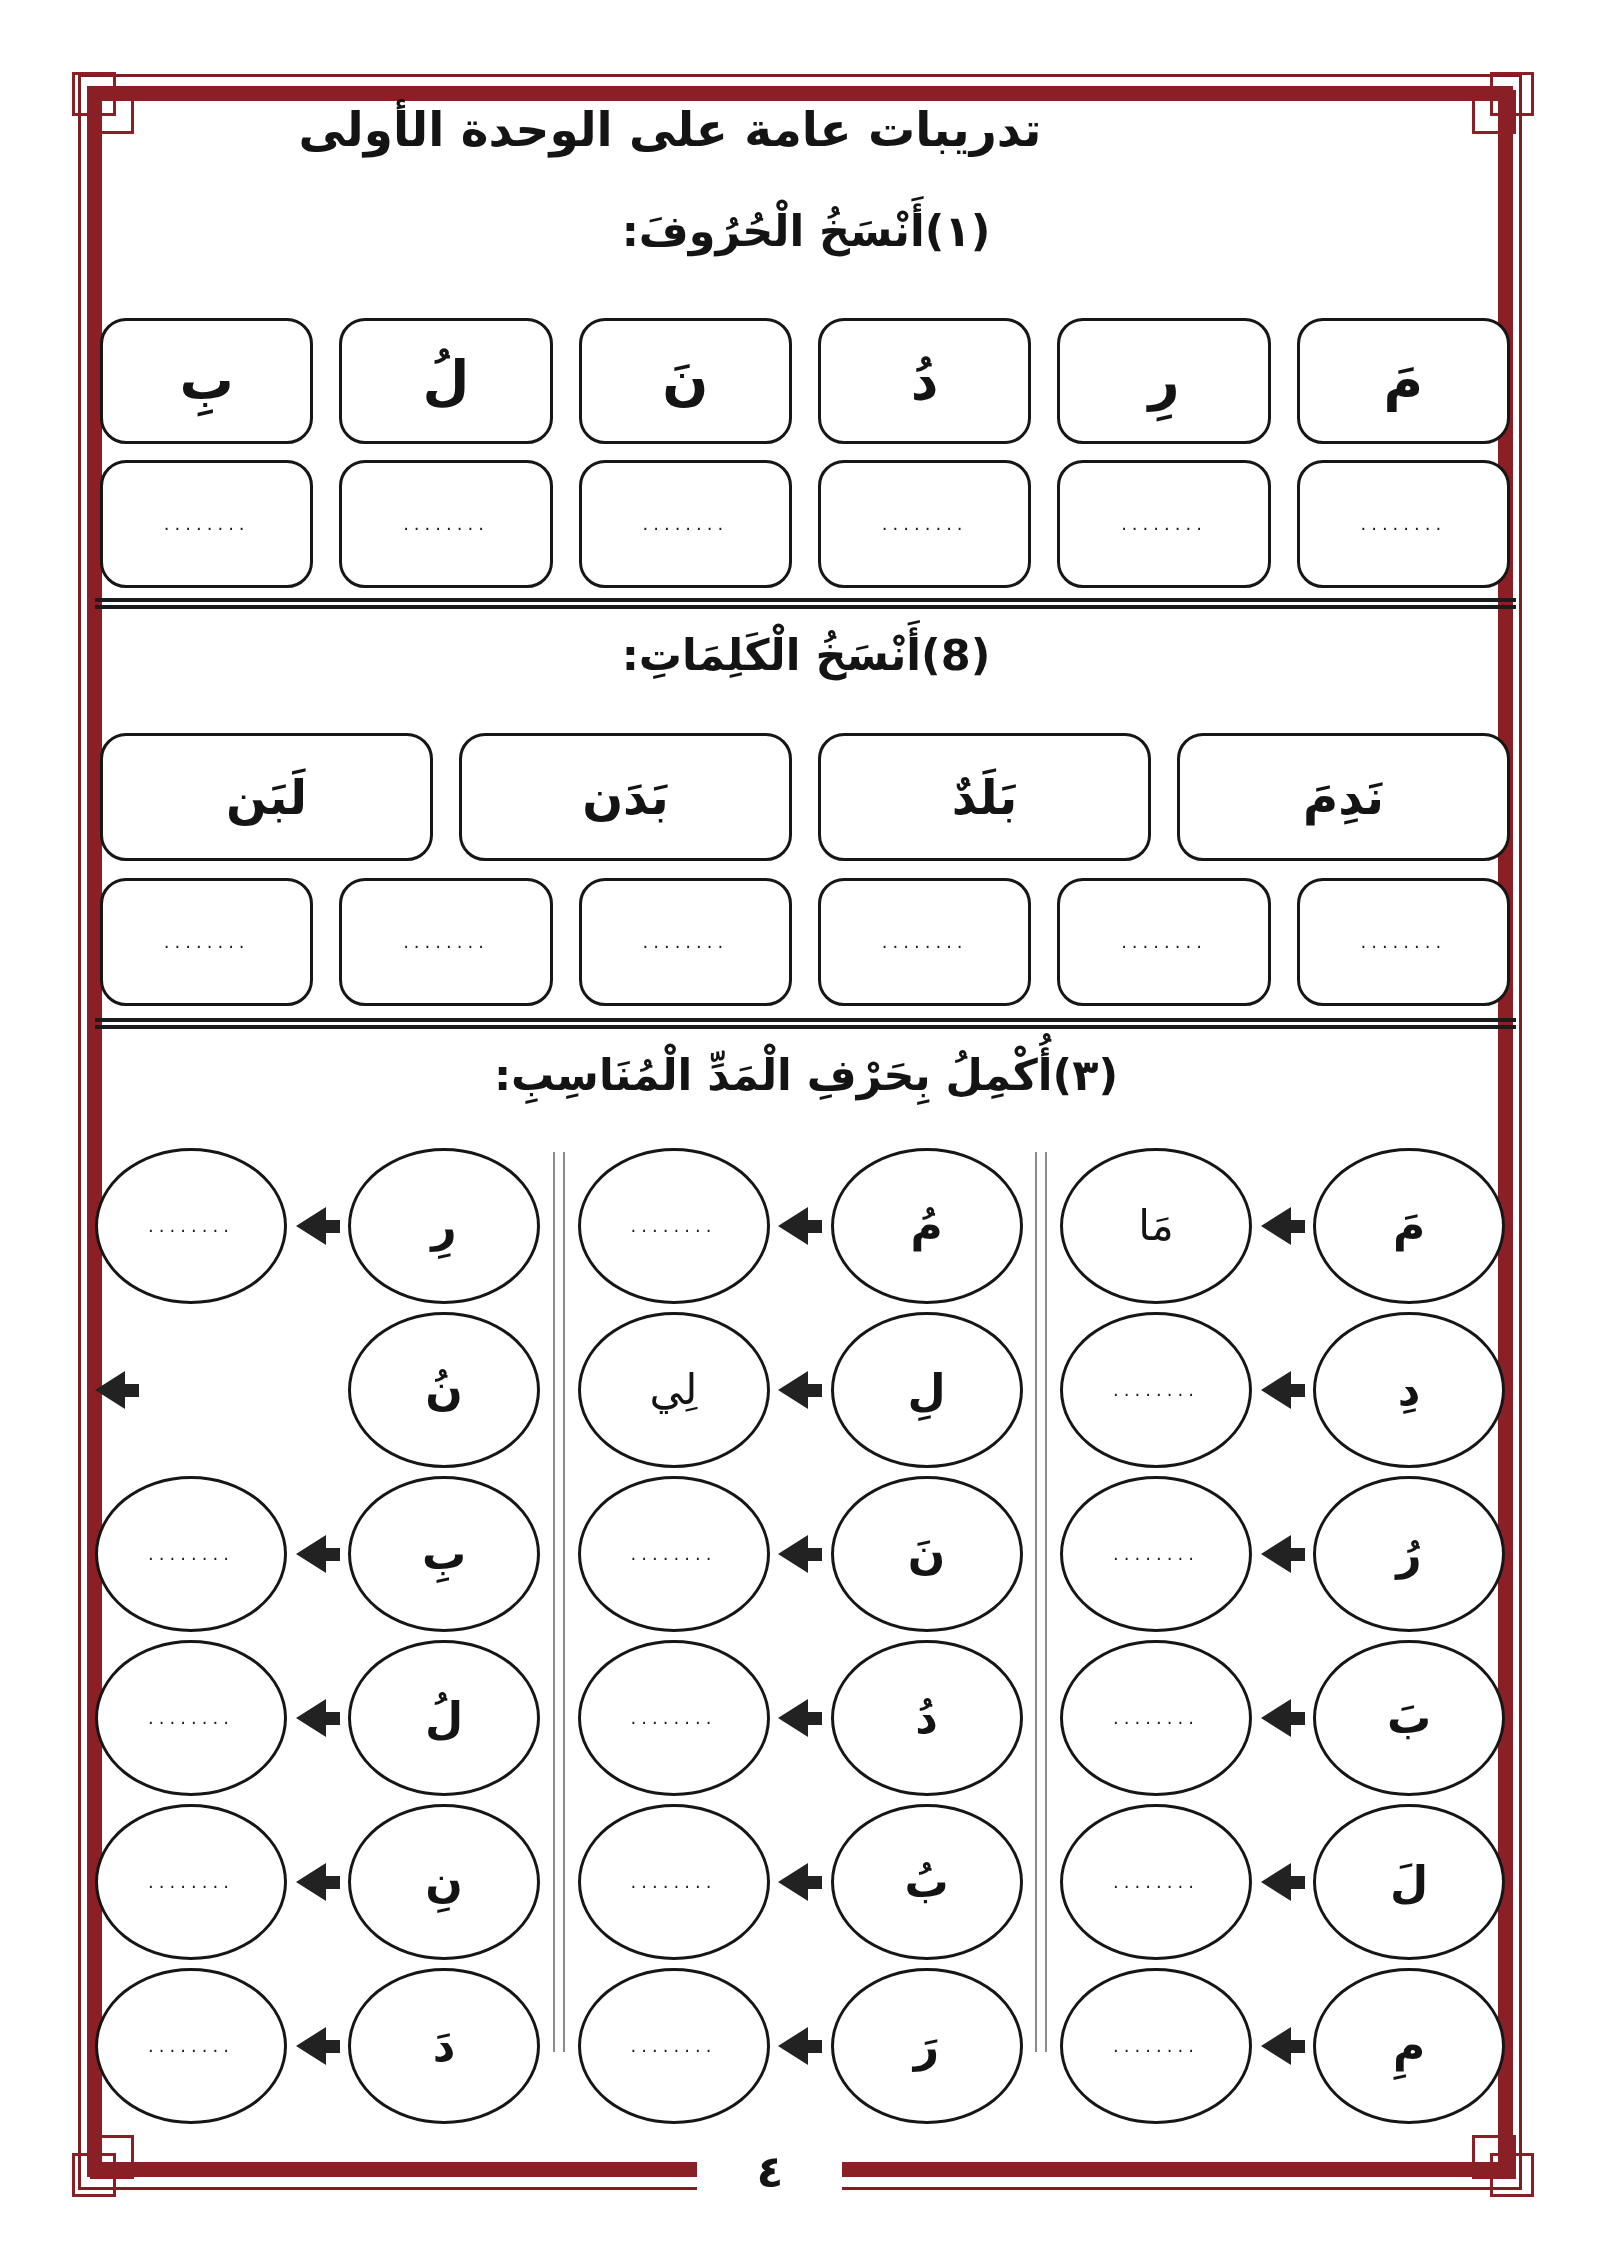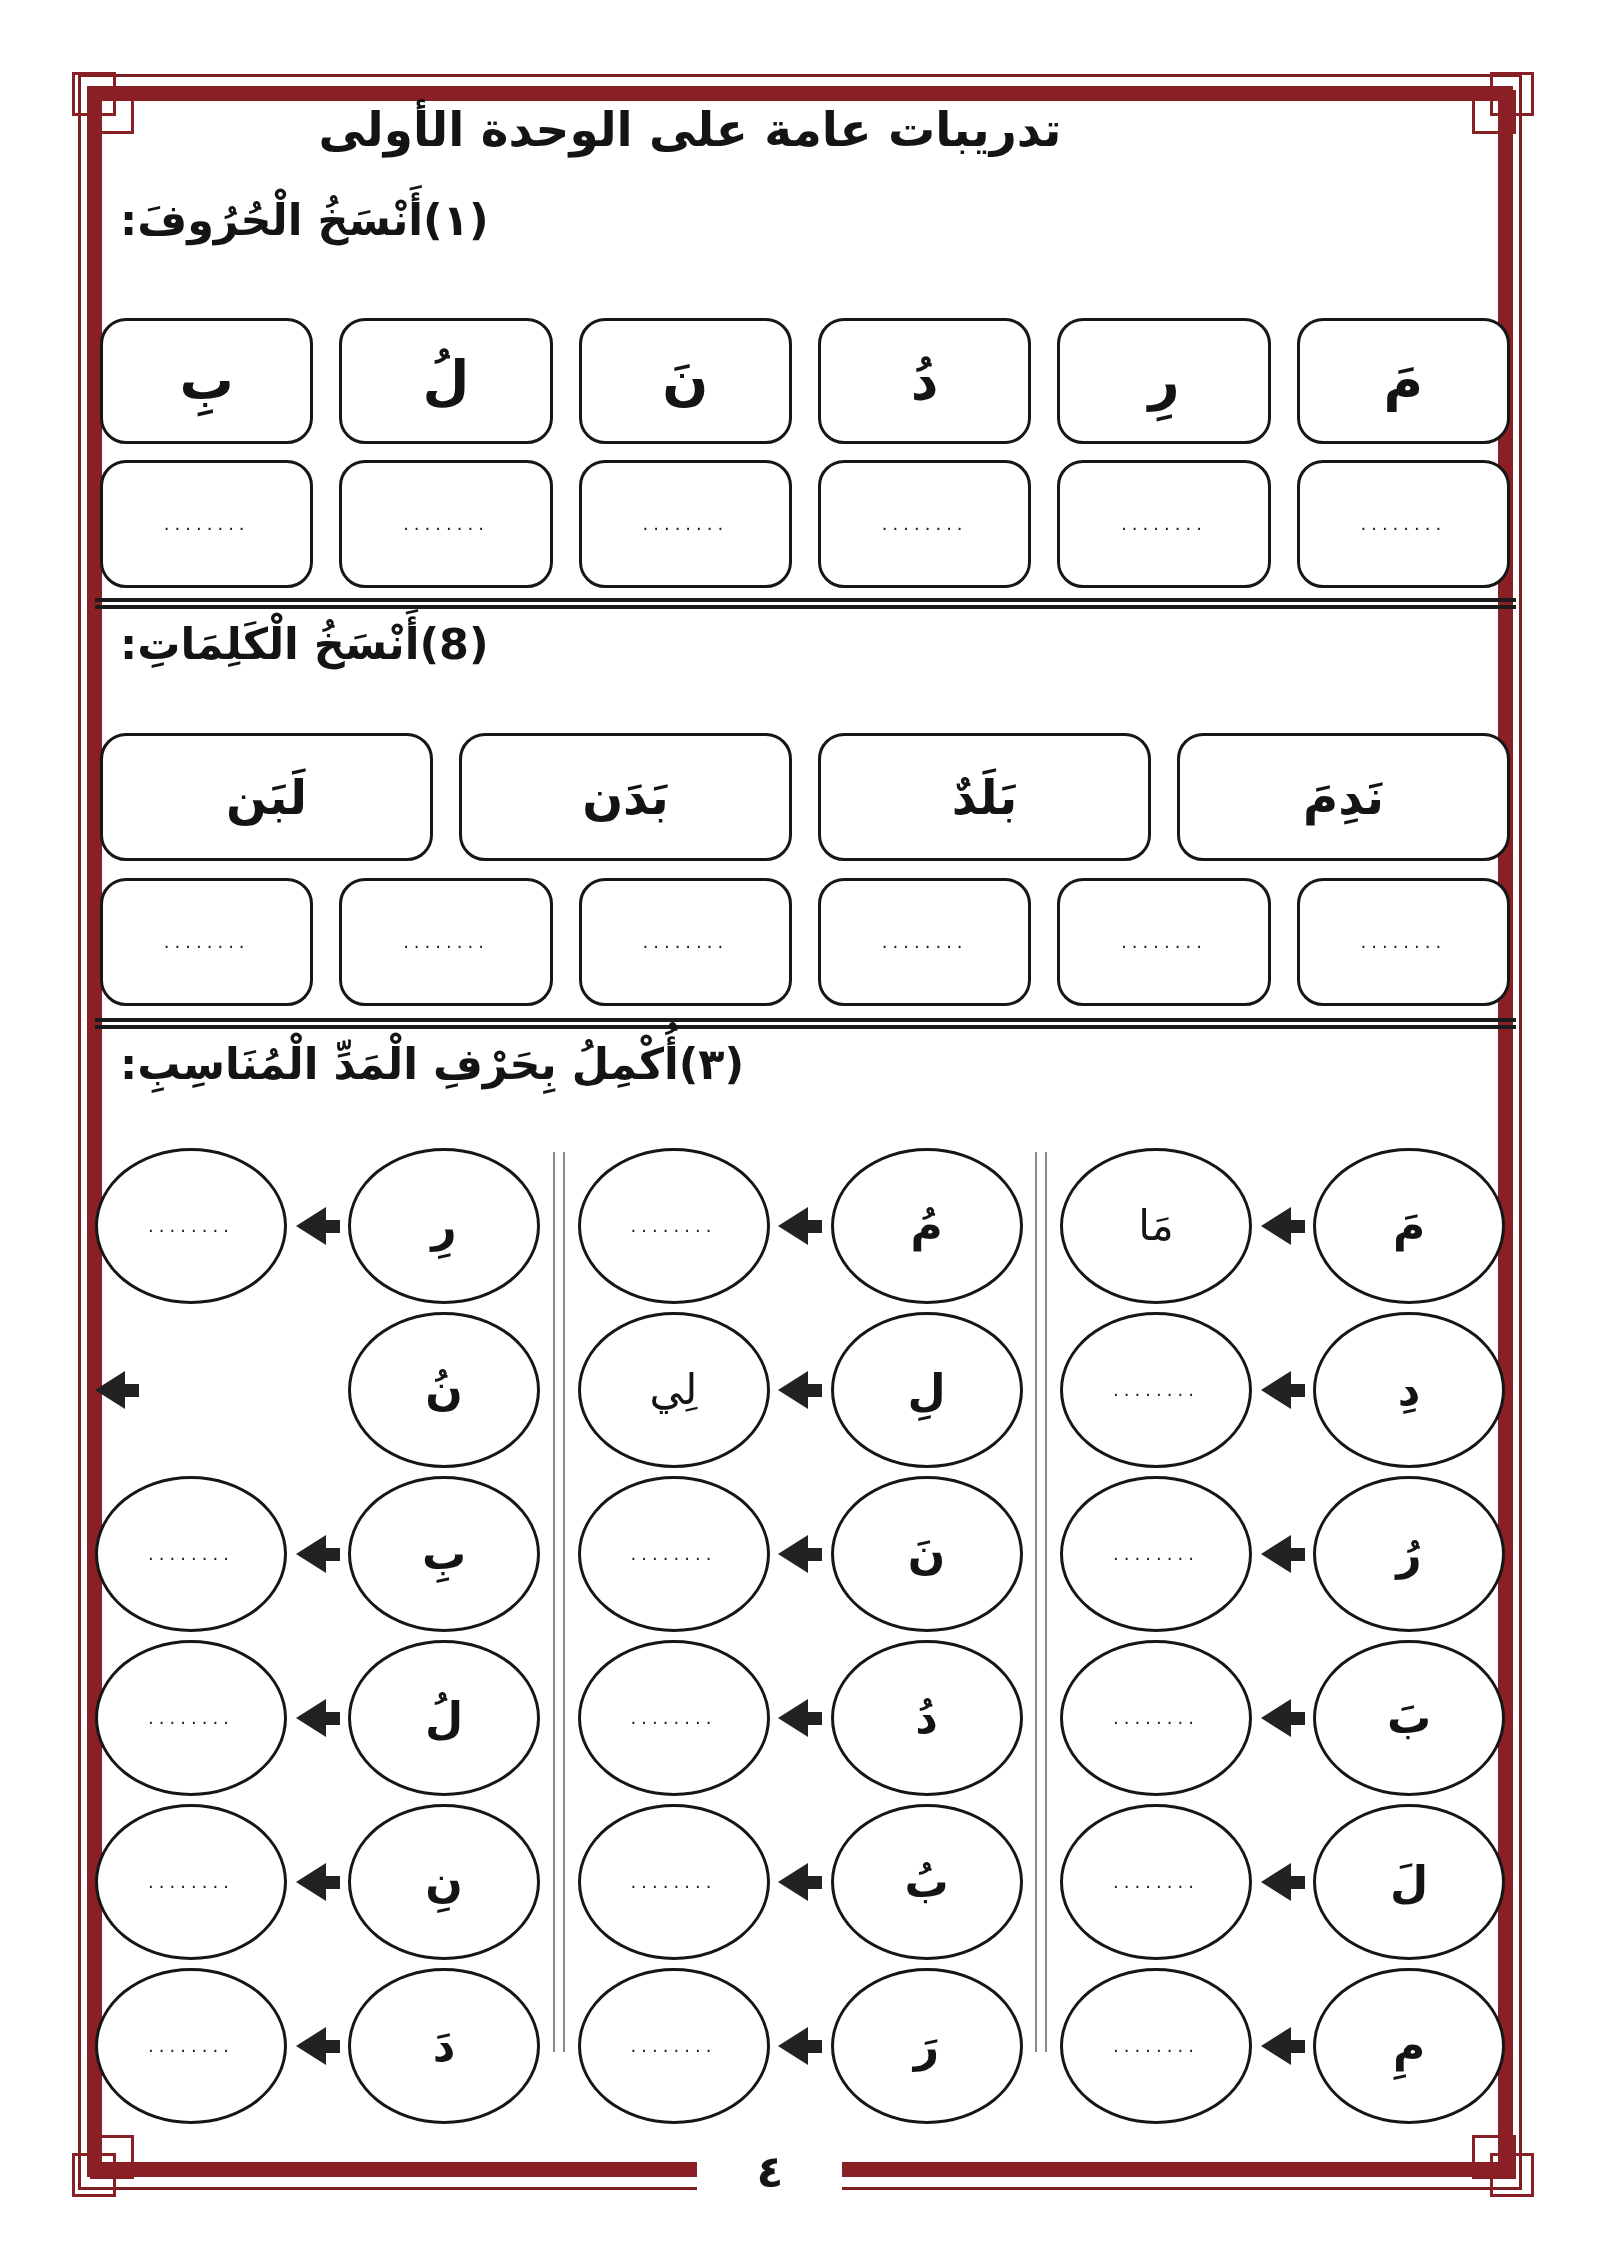--- a/index.html
+++ b/index.html
@@ -7,25 +7,25 @@
     position:relative;width:1600px;height:2263px;background:#ffffff;
     font-family:"DejaVu Sans", sans-serif;color:#141414;overflow:hidden;
   }
   
   .thin{position:absolute;background:#7e1d22;}
   .band{position:absolute;background:#8a2025;}
   .csq{position:absolute;width:38px;height:38px;border:3px solid #8a2025;background:transparent;}
   
   .title{
     position:absolute;top:102px;left:0;width:1340px;text-align:center;
-    font-size:47px;font-weight:bold;letter-spacing:1px;padding-left:20px;
+    font-size:47px;font-weight:bold;letter-spacing:1px;
   }
   .heading{
-    position:absolute;right:108px;left:120px;direction:rtl;text-align:left;
-    font-size:43px;font-weight:bold;line-height:1.5;
+    position:absolute;right:108px;left:120px;direction:rtl;text-align:center;
+    font-size:43px;font-weight:bold;line-height:1.5;margin-top:11px;
   }
   .h1{top:188px;}
   .h2{top:612px;}
   .h3{top:1032px;}
   
   .row{
     position:absolute;left:100px;right:90px;display:flex;direction:rtl;gap:26px;
   }
   .box{
     flex:1;border:3px solid #161616;border-radius:26px;background:#fff;

